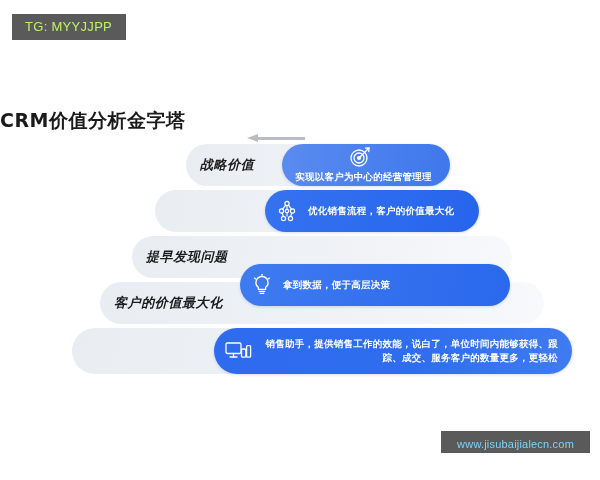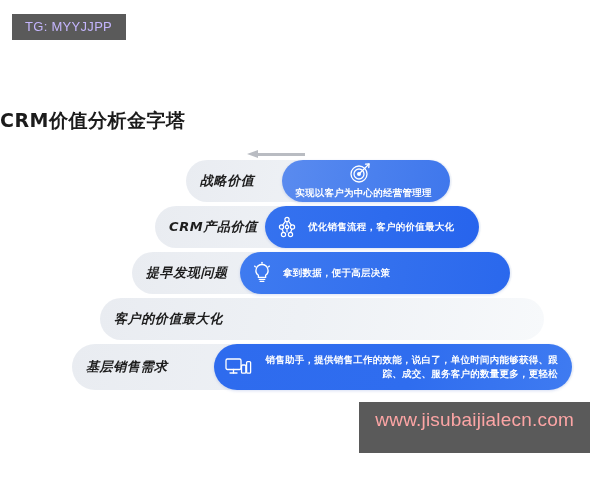--- a/index.html
+++ b/index.html
@@ -15,38 +15,38 @@
     font-family: "Liberation Sans", "DejaVu Sans", sans-serif;
     position: relative;
   }
 
   
   .tag-badge {
     position: absolute;
     left: 12px;
     top: 14px;
     background: #5a5a5a;
-    color: #c4b5fd;
+    color: #bef264;
     font-size: 13px;
     letter-spacing: .3px;
     padding: 6px 14px 7px 13px;
     line-height: 1;
     white-space: nowrap;
   }
 
   
   .site-watermark {
     position: absolute;
     right: 10px;
     bottom: 27px;
     background: #5a5a5a;
-    color: #fca5a5;
-    font-size: 19px;
+    color: #7dd3fc;
+    font-size: 11px;
     letter-spacing: .2px;
-    padding: 8px 16px 24px 16px;
+    padding: 8px 16px 3px 16px;
     line-height: 1;
     white-space: nowrap;
   }
 
   
   .chart-title {
     position: absolute;
     left: 0;
     right: 0;
     top: 108px;
@@ -54,21 +54,21 @@
     font-weight: bold;
     color: #1b1b1b;
     letter-spacing: .5px;
     font-family: "DejaVu Sans", "Liberation Sans", sans-serif;
   }
 
   
   .pyramid {
     position: absolute;
     left: 0;
-    top: 148px;
+    top: 132px;
     width: 600px;
     height: 240px;
   }
 
   
   .guide-arrow {
     position: absolute;
     left: 247px;
     top: 2px;
     width: 58px;
@@ -165,21 +165,21 @@
   .row-0 { left: 186px; right: 148px; top: 12px; }
   .row-0 .pill { left: 96px; right: 2px;
     background: linear-gradient(100deg, #5a8bef 0%, #4a80ee 55%, #3f77ec 100%); flex-direction: column; }
 
   .row-1 { left: 155px; right: 119px; top: 58px; }
   .row-1 .pill { left: 110px; right: 2px;
     background: linear-gradient(100deg, #3572ef 0%, #2d6bee 55%, #2764ed 100%); }
 
   .row-2 { left: 132px; right: 88px; top: 104px; }
   .row-2 .pill { left: 108px; right: 2px;
-    background: linear-gradient(100deg, #3f7bf0 0%, #3370ee 55%, #2a68ed 100%); }
+    background: linear-gradient(100deg, #3f7bf0 0%, #3370ee 55%, #2a68ed 100%); margin-top: 28px; }
 
   .row-3 { left: 100px; right: 56px; top: 150px; }
   .row-3 .pill { left: 124px; right: 2px;
     background: linear-gradient(100deg, #2059ec 0%, #2360ee 55%, #2a68ef 100%); }
 
   .row-4 { left: 72px; right: 26px; top: 196px; height: 46px; }
   .row-4 .plate { height: 46px; border-radius: 23px; }
   .row-4 .plabel { height: 46px; }
   .row-4 .pill { left: 142px; right: 2px; height: 46px; border-radius: 23px;
     background: linear-gradient(100deg, #2e6bee 0%, #2f6def 55%, #3f7bf1 100%); text-align: right; }
@@ -211,21 +211,20 @@
           <line x1="11" y1="13" x2="21" y2="3"></line>
           <path d="M17.5 3.2 L21 3 L20.8 6.5" stroke-linejoin="round"></path>
         </svg>
       </span>
       <span class="ptext">实现以客户为中心的经营管理理</span>
     </div>
   </div>
 
   <div class="prow row-1">
     <div class="plate"></div>
-    <div class="plabel">CRM产品价值</div>
     <div class="pill">
       <span class="picon">
         <svg width="24" height="24" viewBox="0 0 24 24" fill="none" stroke="#ffffff" stroke-width="1.2" stroke-linecap="round">
           <circle cx="12" cy="4.5" r="2.1"></circle>
           <circle cx="6.5" cy="12" r="2.1"></circle>
           <circle cx="17.5" cy="12" r="2.1"></circle>
           <circle cx="12" cy="12" r="1.7"></circle>
           <circle cx="8.5" cy="19.5" r="2.1"></circle>
           <circle cx="15.5" cy="19.5" r="2.1"></circle>
           <line x1="12" y1="6.6" x2="12" y2="10.3"></line>
@@ -258,21 +257,20 @@
     </div>
   </div>
 
   <div class="prow row-3">
     <div class="plate"></div>
     <div class="plabel">客户的价值最大化</div>
   </div>
 
   <div class="prow row-4">
     <div class="plate"></div>
-    <div class="plabel">基层销售需求</div>
     <div class="pill">
       <span class="picon">
         <svg width="28" height="24" viewBox="0 0 28 24" fill="none" stroke="#ffffff" stroke-width="1.3" stroke-linecap="round" stroke-linejoin="round">
           <rect x="2" y="4" width="15" height="10.5" rx="1.4"></rect>
           <line x1="9.5" y1="14.5" x2="9.5" y2="18"></line>
           <line x1="6" y1="18" x2="13" y2="18"></line>
           <rect x="17.5" y="10" width="4.3" height="8.2" rx="1"></rect>
           <rect x="22.6" y="6.6" width="4" height="11.6" rx="1"></rect>
         </svg>
       </span>

